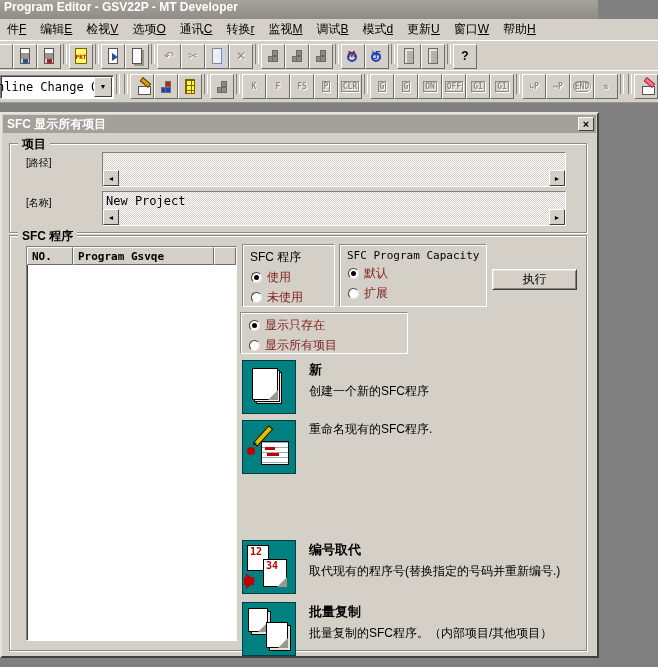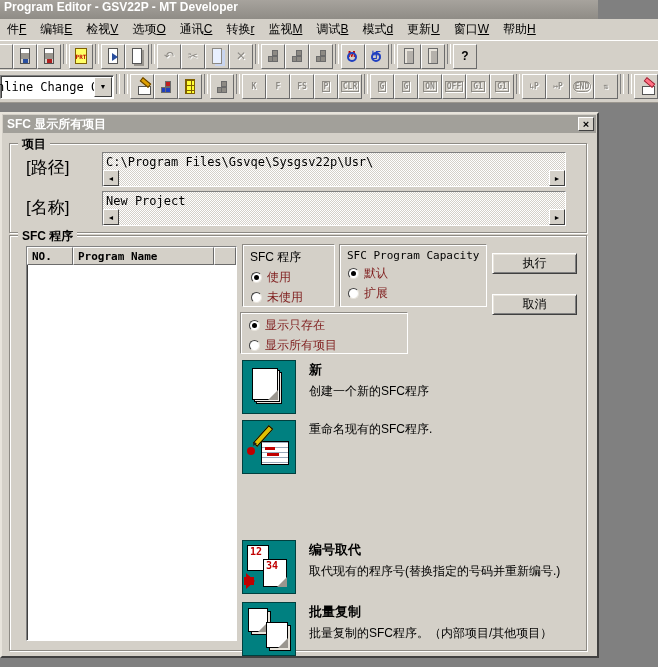--- a/index.html
+++ b/index.html
@@ -88,21 +88,21 @@
     border-color:#fff #404040 #404040 #fff;font:bold 11px "Liberation Sans",sans-serif;
     line-height:10px;text-align:center;padding:0;color:#000;}
   .dlg-body{position:absolute;left:1px;right:1px;top:19px;bottom:1px;background:#d4d0c8;}
 
   .groupbox{position:absolute;border:1px solid #8d8a84;box-shadow:1px 1px 0 #fff,inset 1px 1px 0 #fff;}
   .legend{position:absolute;top:-8px;left:8px;background:#d4d0c8;padding:0 4px;
     font-size:12px;font-weight:bold;color:#000;white-space:nowrap;}
   .g-project{left:6px;top:10px;width:576px;height:88px;}
   .g-sfc{left:6px;top:102px;width:576px;height:414px;}
 
-  .flabel{position:absolute;left:16px;font-size:17px;color:#000;white-space:nowrap;}
+  .flabel{position:absolute;left:16px;font-size:10px;color:#000;white-space:nowrap;}
   .scrollfield{position:absolute;left:92px;width:464px;height:35px;box-sizing:border-box;
     border:1px solid;border-color:#808080 #fff #fff #808080;
     background-image:conic-gradient(#fff 25%,#d4d0c8 0 50%,#fff 0 75%,#d4d0c8 0);background-size:2px 2px;}
   .ftext{height:17px;font:12px "DejaVu Sans Mono",monospace;color:#000;padding:2px 0 0 3px;
     white-space:nowrap;overflow:hidden;}
   .fscroll{position:absolute;left:0;right:0;bottom:0;height:16px;display:flex;}
   .sarr{width:16px;height:16px;background:#d4d0c8;border:1px solid;padding:0;
     border-color:#fff #404040 #404040 #fff;font-size:7px;line-height:13px;text-align:center;color:#000;flex:0 0 auto;}
   .strack{flex:1;}
 
@@ -128,21 +128,21 @@
   .radiorow{display:flex;align-items:center;margin:3px 0 2px 8px;white-space:nowrap;}
   .radio{width:11px;height:11px;border-radius:50%;background:#fff;margin-right:5px;flex:0 0 auto;
     border:1px solid;border-color:#404040 #e8e4dc #e8e4dc #404040;position:relative;box-sizing:border-box;}
   .radio.sel:after{content:"";position:absolute;left:2px;top:2px;width:5px;height:5px;border-radius:50%;background:#000;}
   .rlbl{font-size:12px;color:#7f1d1d;}
 
   .pushbtn{position:absolute;left:482px;width:85px;height:21px;background:#d4d0c8;
     border:1px solid;border-color:#fff #404040 #404040 #fff;
     box-shadow:inset 1px 1px 0 #e8e4dc,inset -1px -1px 0 #808080;
     font-size:12px;color:#000;text-align:center;padding:0;white-space:nowrap;}
-  .b-all{top:8px;} .b-exec{top:17px;} .b-cancel{top:58px;}
+  .b-all{top:8px;} .b-exec{top:33px;} .b-cancel{top:58px;}
 
   
   .action{position:absolute;left:230px;width:344px;display:flex;}
   .a1{top:124px;} .a2{top:184px;} .a3{top:244px;} .a4{top:304px;} .a5{top:366px;}
   .tile{width:52px;height:52px;background:#008080;position:relative;flex:0 0 auto;margin-left:2px;
     border:1px solid #00403f;overflow:hidden;}
   .atext{margin-left:13px;padding-top:1px;width:273px;}
   .atitle{font-size:13px;font-weight:bold;color:#000;margin-bottom:4px;white-space:nowrap;}
   .adesc{font-size:12px;color:#000;line-height:16px;}
 
@@ -357,21 +357,20 @@
     <div class="dlg-title">
       <span class="dtext">SFC 显示所有项目</span>
       <button class="xbtn">×</button>
     </div>
     <div class="dlg-body">
 
       <div class="groupbox g-project">
         <span class="legend">项目</span>
         <span class="flabel" style="top:12px">[路径]</span>
         <div class="scrollfield" style="top:8px">
-          <div class="ftext">C:\Program Files\Gsvqe\Sysgsv22p\Usr\</div>
           <div class="fscroll">
             <button class="sarr">◄</button>
             <div class="strack"></div>
             <button class="sarr">►</button>
           </div>
         </div>
         <span class="flabel" style="top:52px">[名称]</span>
         <div class="scrollfield" style="top:47px">
           <div class="ftext">New Project</div>
           <div class="fscroll">
@@ -381,21 +380,21 @@
           </div>
         </div>
       </div>
 
       <div class="groupbox g-sfc">
         <span class="legend">SFC 程序</span>
 
         <div class="listbox">
           <div class="lhdr">
             <div class="hcell hc1">NO.</div>
-            <div class="hcell hc2">Program Name</div>
+            <div class="hcell hc2">Program Gsvqe</div>
             <div class="hcell hc3"></div>
           </div>
           <div class="lbody"></div>
         </div>
 
         <div class="panel p-usage">
           <div class="ptitle">SFC 程序</div>
           <div class="radiorow">
             <span class="radio sel"></span>
             <span class="rlbl">使用</span>
@@ -412,21 +411,20 @@
             <span class="radio sel"></span>
             <span class="rlbl">默认</span>
           </div>
           <div class="radiorow">
             <span class="radio"></span>
             <span class="rlbl">扩展</span>
           </div>
         </div>
 
         <button class="pushbtn b-exec">执行</button>
-        <button class="pushbtn b-cancel">取消</button>
 
         <div class="panel p-disp">
           <div class="radiorow" style="margin-top:4px">
             <span class="radio sel"></span>
             <span class="rlbl">显示只存在</span>
           </div>
           <div class="radiorow">
             <span class="radio"></span>
             <span class="rlbl">显示所有项目</span>
           </div>

